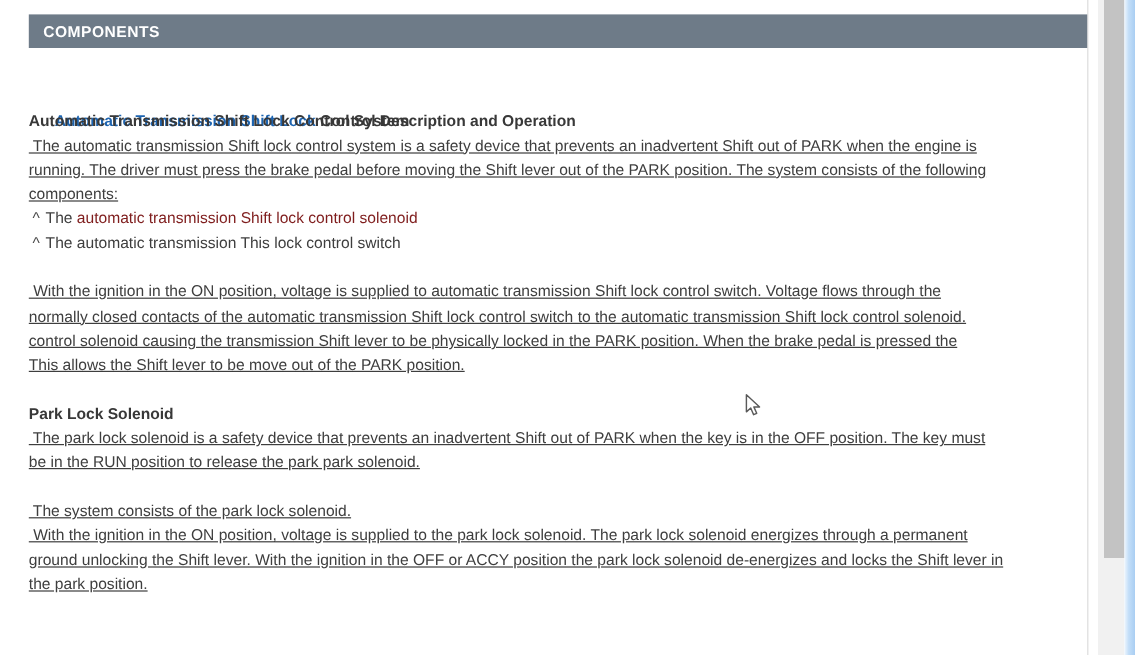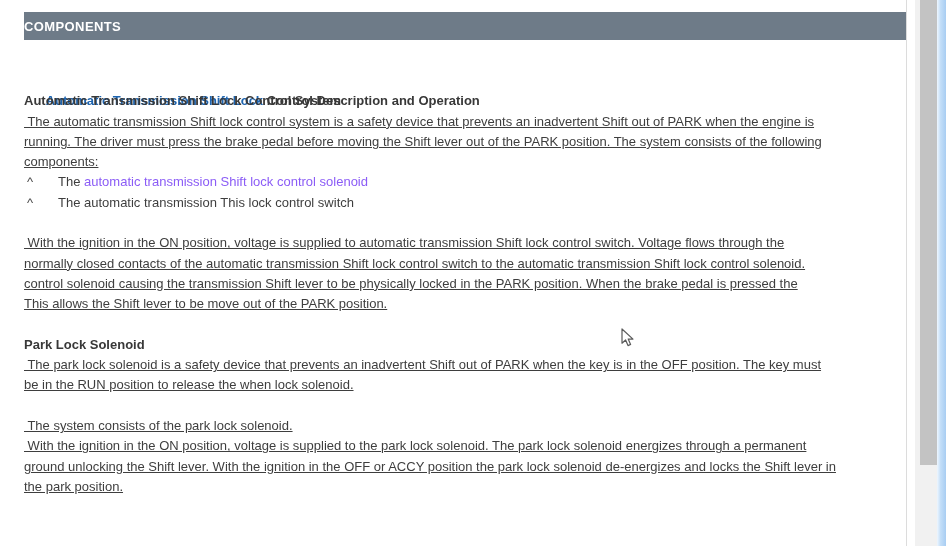--- a/index.html
+++ b/index.html
@@ -16,20 +16,21 @@
     position: absolute; left: 0; top: 0;
     width: 907px; height: 546px;
     background: #ffffff;
     border-right: 1px solid #dcdcdc;
   }
   .header-bar {
     position: absolute; left: 24px; top: 12px;
     width: 882px; height: 28px;
     background: #6e7b88;
     display: flex; align-items: center;
+    padding-left: 12px;
   }
   .header-bar .header-title {
     color: #ffffff;
     font-size: 13px;
     font-weight: bold;
     letter-spacing: 0.4px;
   }
   .doc {
     position: absolute; left: 24px; top: 71px;
     width: 880px;
@@ -37,28 +38,28 @@
     line-height: 20.3px;
     color: #3e3e3e;
   }
   .line { white-space: pre; height: 20.3px; }
   .tline { white-space: pre; height: 20.3px; text-decoration: underline; }
   .bold { font-weight: bold; color: #383838; }
   .title-link {
     color: #1d64b0; font-weight: bold; cursor: pointer; text-decoration: none;
   }
   .inline-link {
-    color: #8b5cf6; cursor: pointer; text-decoration: none; white-space: pre;
+    color: #7f1d1d; cursor: pointer; text-decoration: none; white-space: pre;
   }
   .mt { margin-top: 20.3px; }
   .bullet { display: flex; height: 20.3px; }
   .bullet .caret {
     width: 14px; padding-left: 3px; color: #4a4a4a; white-space: pre;
   }
-  .bullet .bullet-text { white-space: pre; margin-left: 20px; }
+  .bullet .bullet-text { white-space: pre; }
   .scrollbar-track {
     position: absolute; left: 915px; top: 0;
     width: 22px; height: 546px;
     background: #f1f1f1;
   }
   .scrollbar-thumb {
     position: absolute; left: 5px; top: 0;
     width: 17px; height: 465px;
     background: #c3c3c3;
   }
@@ -110,21 +111,21 @@
         <div class="tline"> With the ignition in the ON position, voltage is supplied to automatic transmission Shift lock control switch. Voltage flows through the</div>
         <div class="tline">normally closed contacts of the automatic transmission Shift lock control switch to the automatic transmission Shift lock control solenoid.</div>
         <div class="tline">control solenoid causing the transmission Shift lever to be physically locked in the PARK position. When the brake pedal is pressed the</div>
         <div class="tline">This allows the Shift lever to be move out of the PARK position.</div>
       </div>
 
     <div class="line bold mt">Park Lock Solenoid</div>
 
     <div>
         <div class="tline"> The park lock solenoid is a safety device that prevents an inadvertent Shift out of PARK when the key is in the OFF position. The key must</div>
-        <div class="tline">be in the RUN position to release the when lock solenoid.</div>
+        <div class="tline">be in the RUN position to release the park park solenoid.</div>
       </div>
 
     <div class="mt">
         <div class="tline"> The system consists of the park lock solenoid.</div>
       </div>
 
     <div>
         <div class="tline"> With the ignition in the ON position, voltage is supplied to the park lock solenoid. The park lock solenoid energizes through a permanent</div>
         <div class="tline">ground unlocking the Shift lever. With the ignition in the OFF or ACCY position the park lock solenoid de-energizes and locks the Shift lever in</div>
         <div class="tline">the park position.</div>

